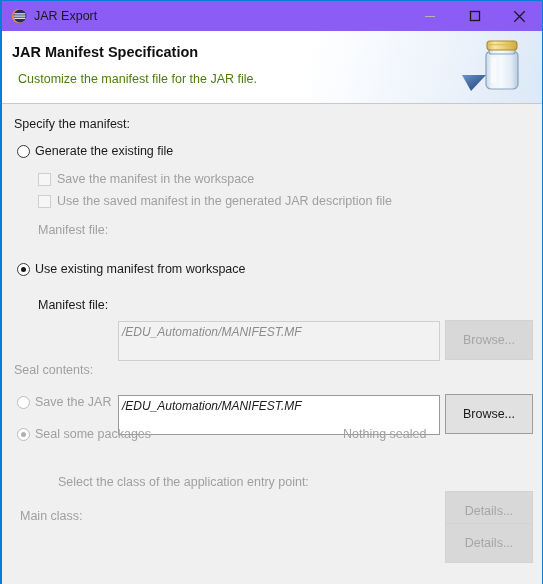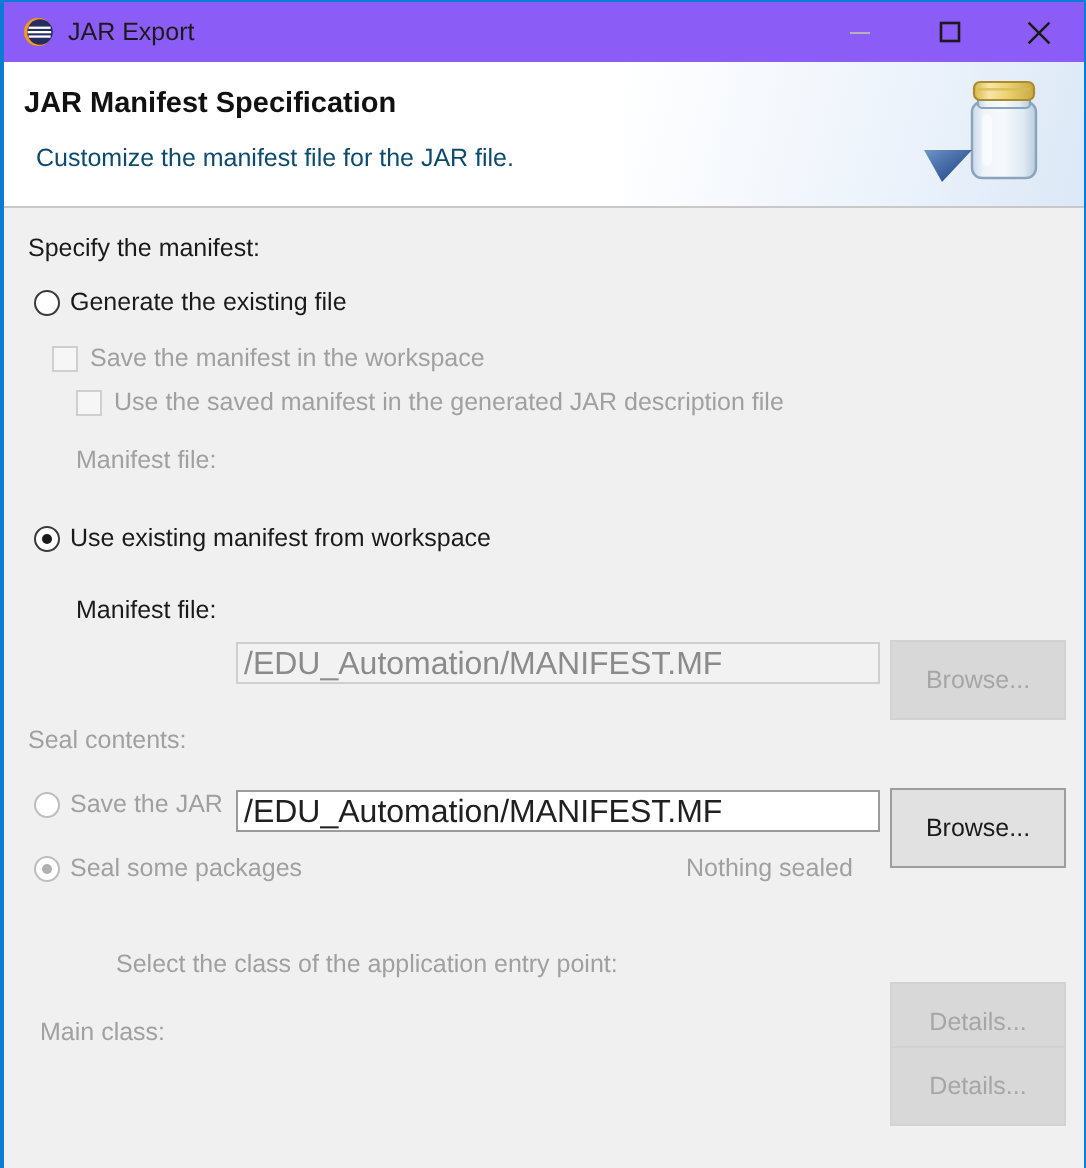--- a/index.html
+++ b/index.html
@@ -83,21 +83,21 @@
     top: 13px;
     font-size: 14.5px;
     font-weight: bold;
     color: #111111;
   }
   #header-desc {
     position: absolute;
     left: 16px;
     top: 41px;
     font-size: 12.5px;
-    color: #0c4a6e;
+    color: #4d7c0f;
   }
   #header-art {
     position: absolute;
     right: 8px;
     top: 4px;
     width: 78px;
     height: 66px;
   }
 
   
@@ -161,31 +161,32 @@
     border: 1px solid #cfcfcf;
     background: #f6f6f6;
     box-sizing: border-box;
     flex: 0 0 auto;
     margin-right: 6px;
   }
 
   
   .textfield {
     box-sizing: border-box;
-    height: 21px;
+    height: 40px;
     border: 1px solid #9b9b9b;
     background: #ffffff;
     font-family: "Liberation Sans", sans-serif;
-    font-size: 16px;
+    font-size: 12px;
     color: #202020;
     padding: 0 3px;
     line-height: 21px;
     white-space: nowrap;
     overflow: hidden;
     outline: none;
+    font-style: italic;
   }
   .textfield.disabled {
     border: 1px solid #cfcfcf;
     background: #f2f2f2;
     color: #8b8b8b;
   }
 
   
   .btn {
     box-sizing: border-box;
@@ -289,21 +290,21 @@
 
     <div class="row" style="left:12px; top:13px;">
       <span class="lbl">Specify the manifest:</span>
     </div>
 
     <div class="row" style="left:15px; top:40px;">
       <span class="radio"></span>
       <span class="lbl">Generate the existing file</span>
     </div>
 
-    <div class="row" style="left:24px; top:68px;">
+    <div class="row" style="left:36px; top:68px;">
       <span class="checkbox"></span>
       <span class="lbl dim">Save the manifest in the workspace</span>
     </div>
 
     <div class="row" style="left:36px; top:90px;">
       <span class="checkbox"></span>
       <span class="lbl dim">Use the saved manifest in the generated JAR description file</span>
     </div>
 
     <div class="row" style="left:36px; top:119px;">

